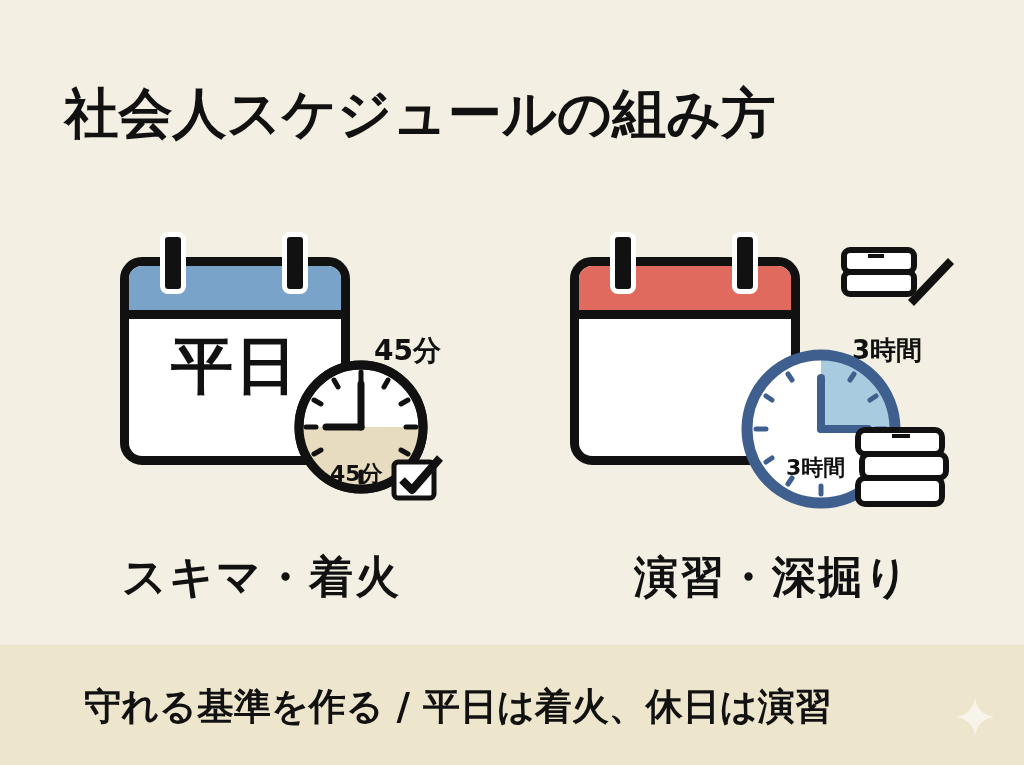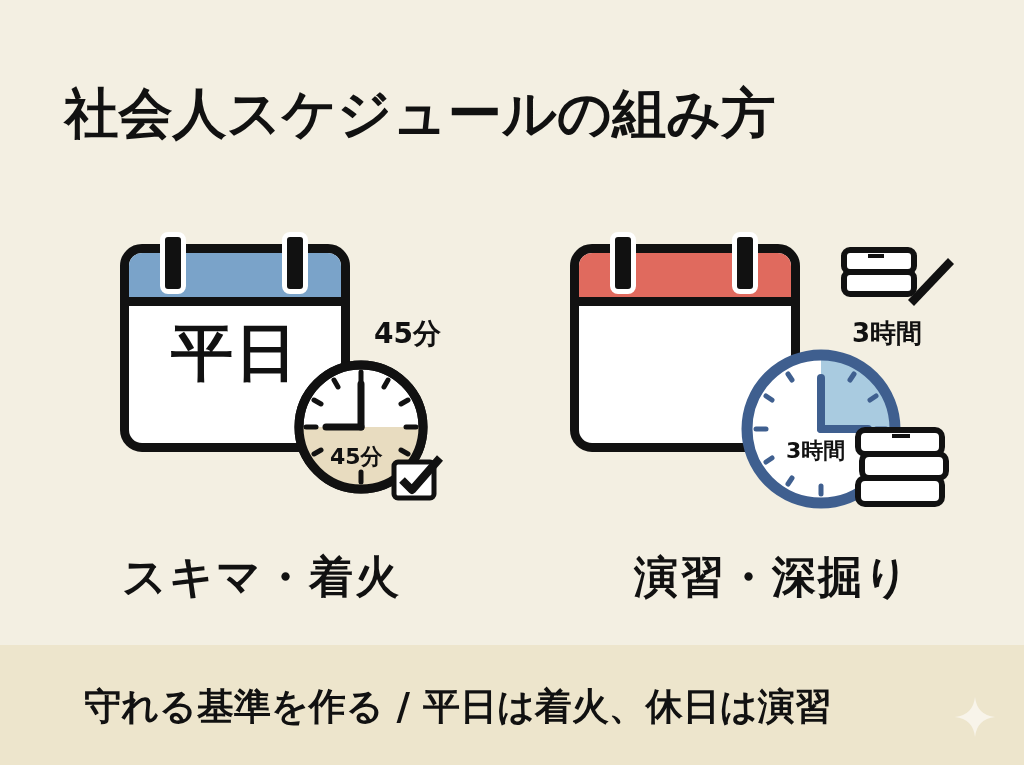--- a/index.html
+++ b/index.html
@@ -1,23 +1,23 @@
 <!DOCTYPE html>
 <html><head>
 <meta charset="utf-8">
 <style>
   html,body{margin:0;padding:0;}
   body{width:1024px;height:765px;overflow:hidden;background:#f3efe2;font-family:"DejaVu Sans","Liberation Sans",sans-serif;position:relative;color:#111;}
   .title{position:absolute;left:0;top:78px;width:840px;text-align:center;font-size:54px;font-weight:bold;letter-spacing:0px;}
   .cal{position:absolute;width:220px;height:222px;}
-  .cal .frame{position:absolute;left:0;top:12px;width:212px;height:190px;border:9px solid #111;border-radius:22px;background:#fff;overflow:hidden;}
+  .cal .frame{position:absolute;left:0;top:25px;width:212px;height:190px;border:9px solid #111;border-radius:22px;background:#fff;overflow:hidden;}
   .cal .band{position:absolute;left:0;top:0;width:100%;height:44px;border-bottom:9px solid #111;}
   .cal .ring{position:absolute;top:0;width:16px;height:52px;background:#111;border-radius:8px;border:5px solid #fff;}
   .cal .lbl{position:absolute;left:0;top:96px;width:100%;text-align:center;font-size:62px;font-weight:bold;letter-spacing:2px;}
-  .small{position:absolute;font-size:28px;font-weight:bold;}
+  .small{position:absolute;font-size:28px;font-weight:bold;margin-top:17px;}
   .caption{position:absolute;top:548px;font-size:44px;font-weight:bold;letter-spacing:2px;}
   .footer{position:absolute;left:0;top:645px;width:1024px;height:120px;background:#ede5cc;}
   .footer-text{position:absolute;left:0;top:682px;width:916px;text-align:center;font-size:37px;font-weight:bold;}
   .sparkle{position:absolute;left:955px;top:697px;width:40px;height:40px;}
 </style>
 </head>
 <body>
 
 <div class="title">社会人スケジュールの組み方</div>
 

